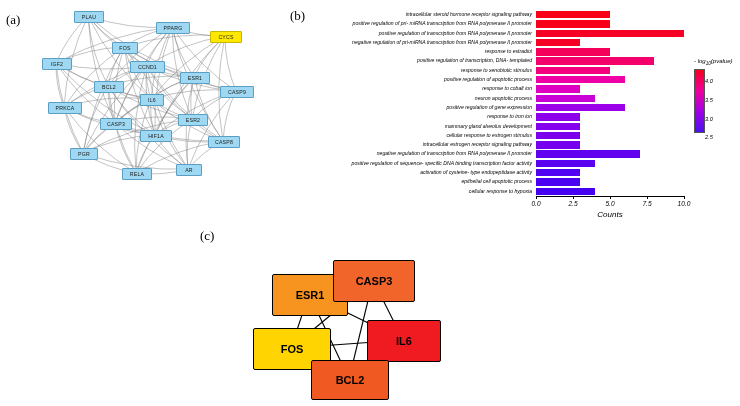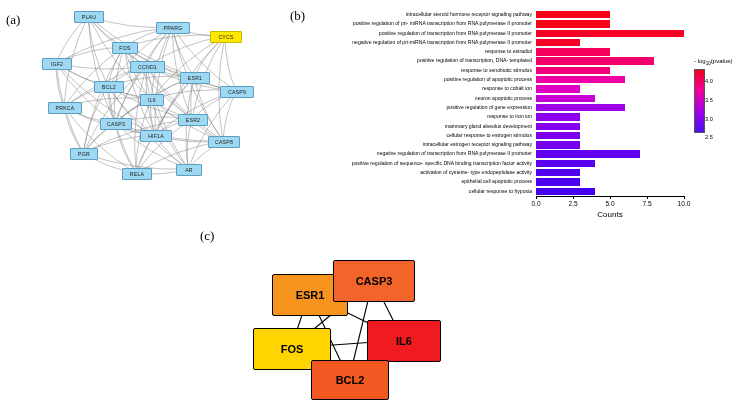--- a/index.html
+++ b/index.html
@@ -11,21 +11,21 @@
 
   
   #panel-a{position:absolute;left:28px;top:6px;width:248px;height:192px;}
   #panel-a svg{position:absolute;left:0;top:0;}
   .nodeA{position:absolute;background:#9ed8f2;border:1px solid #5a9ec4;color:#1a1a1a;
          font-size:5.2px;font-family:"Liberation Sans",sans-serif;text-align:center;
          line-height:10px;height:10px;border-radius:1px;letter-spacing:.2px;}
   .nodeA.hl{background:#ffe800;border-color:#c9b600;}
 
   
-  #panel-b{position:absolute;left:300px;top:4px;width:420px;height:218px;}
+  #panel-b{position:absolute;left:300px;top:4px;width:420px;height:218px;font-style:italic;}
   #plotB{position:absolute;left:236px;top:6px;width:148px;height:186px;border-bottom:1px solid #000;}
   .barrow{position:absolute;height:7.4px;}
   .bar{height:100%;}
   .ylab{position:absolute;right:calc(100% + 4px);white-space:nowrap;font-size:5.1px;color:#000;
         line-height:7.4px;top:0;}
   .tickB{position:absolute;top:100%;width:1px;height:3px;background:#000;}
   .ticklabB{position:absolute;top:calc(100% + 4px);font-size:6.6px;color:#000;transform:translateX(-50%);}
   #xlabelB{position:absolute;left:236px;top:206px;width:148px;text-align:center;font-size:8px;color:#000;}
   
   #legendB{position:absolute;left:394px;top:54px;width:60px;}

